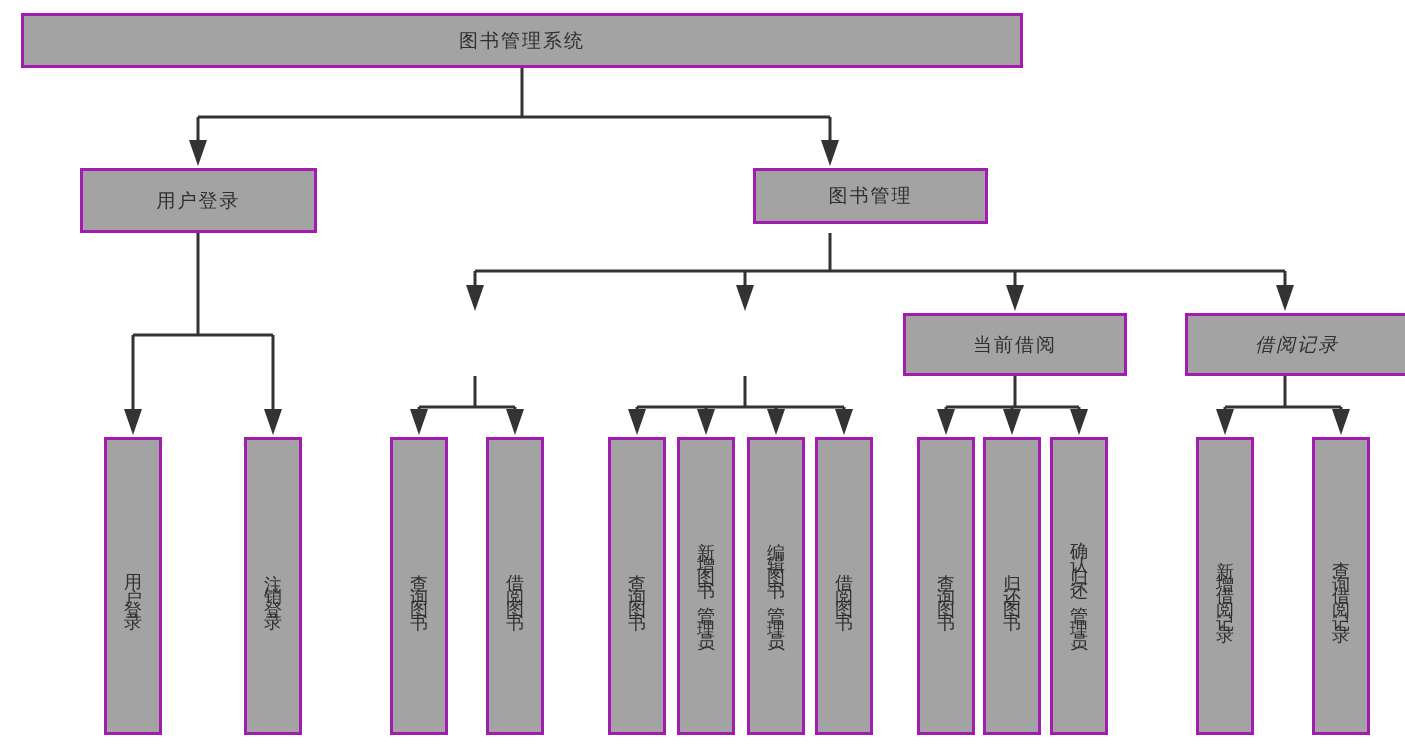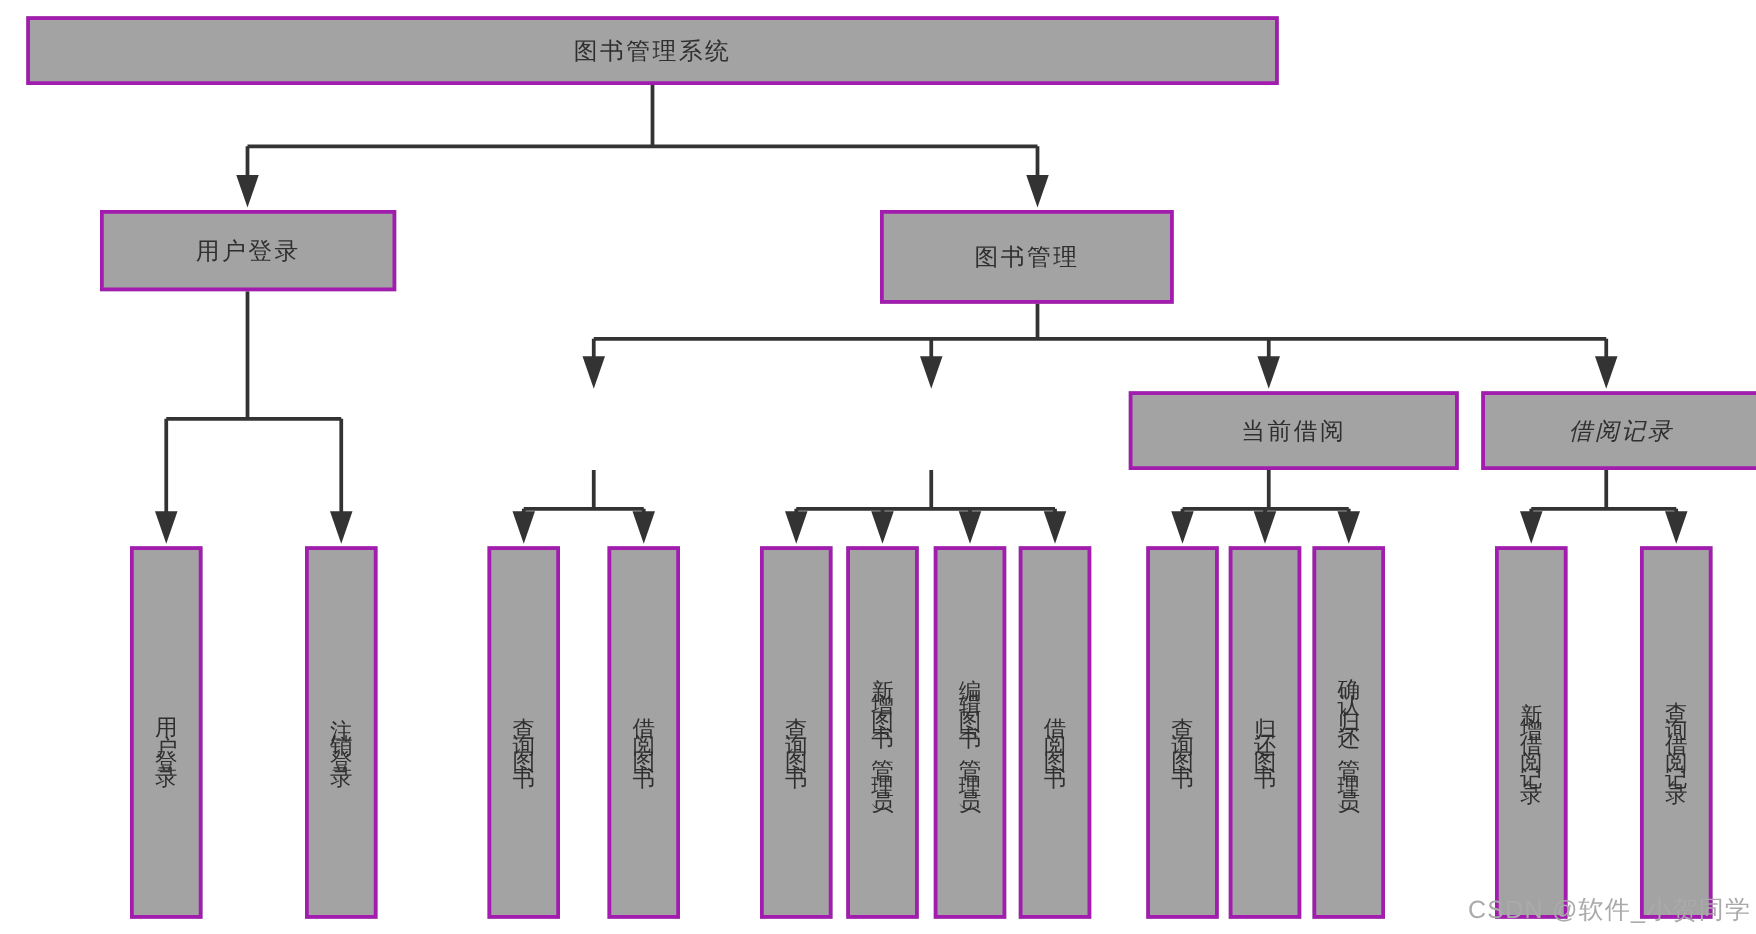--- a/index.html
+++ b/index.html
@@ -25,25 +25,25 @@
     text-orientation:mixed;
     font-size:18px;
     letter-spacing:13px;
     line-height:1;
     color:#2f2f2f;
   }
   
   #n-root{left:21px;top:13px;width:1002px;height:55px;}
   
   #n-user{left:80px;top:168px;width:237px;height:65px;}
-  #n-book{left:704px;top:168px;width:235px;height:75px;}
+  #n-book{left:753px;top:168px;width:235px;height:56px;}
   
   #n-newrec{left:363px;top:313px;width:224px;height:63px;}
   #n-borrow{left:633px;top:313px;width:224px;height:63px;}
-  #n-current{left:903px;top:313px;width:264px;height:63px;}
+  #n-current{left:903px;top:313px;width:224px;height:63px;}
   #n-records{left:1185px;top:313px;width:224px;height:63px;font-style:italic;}
   
   .leaf{top:437px;width:58px;height:298px;}
   #l-login{left:104px;}
   #l-logout{left:244px;}
   #l-q1{left:390px;}
   #l-b1{left:486px;}
   #l-q2{left:608px;}
   #l-add{left:677px;}
   #l-edit{left:747px;}
@@ -159,15 +159,14 @@
   <div class="node vnode leaf" id="l-conf">
     <span>确认归还（管理员）</span>
   </div>
   <div class="node vnode leaf" id="l-addrec">
     <span>新增借阅记录</span>
   </div>
   <div class="node vnode leaf" id="l-qrec">
     <span>查询借阅记录</span>
   </div>
 
-  <div id="watermark">CSDN @软件_小贺同学</div>
 
 </div>
 
 </body></html>

